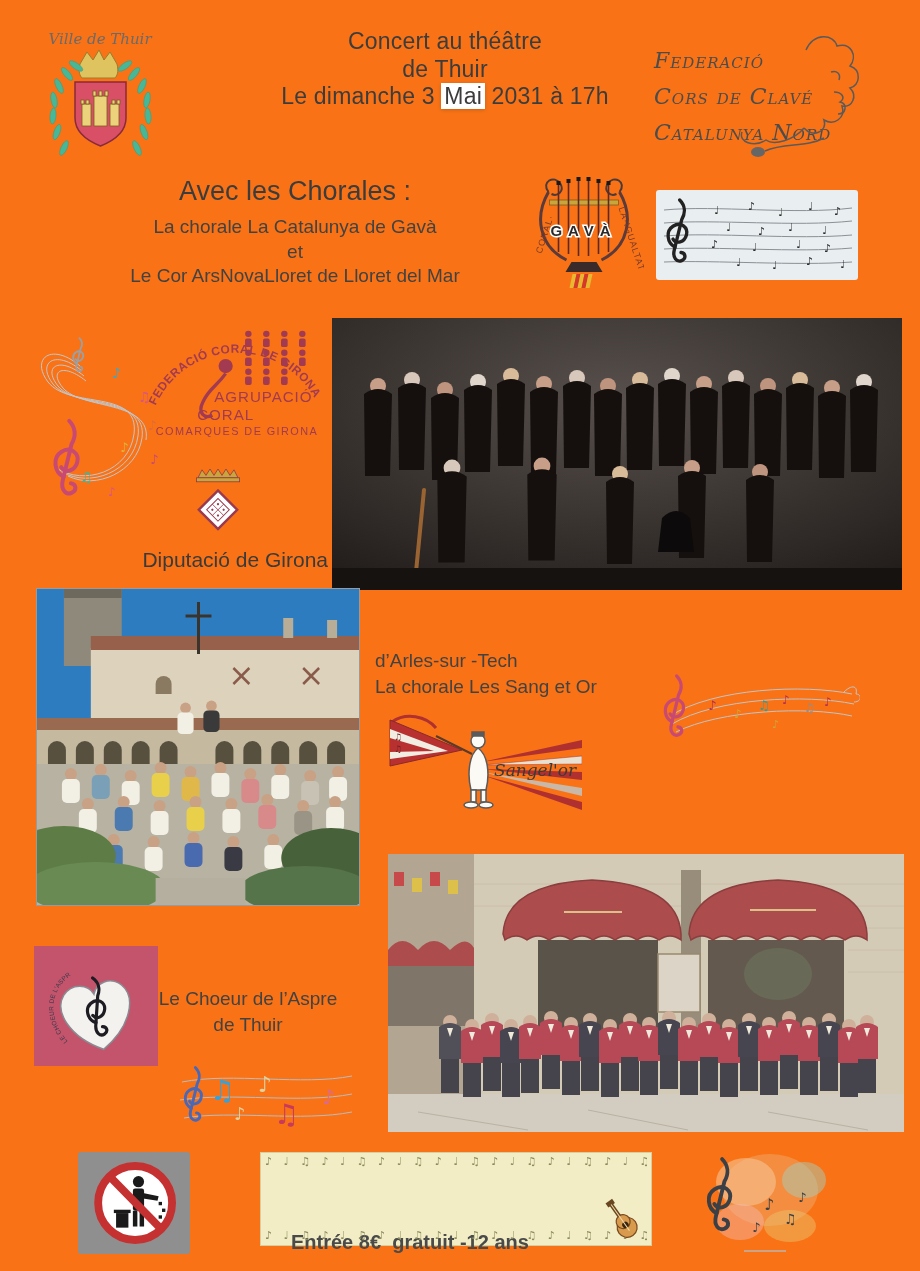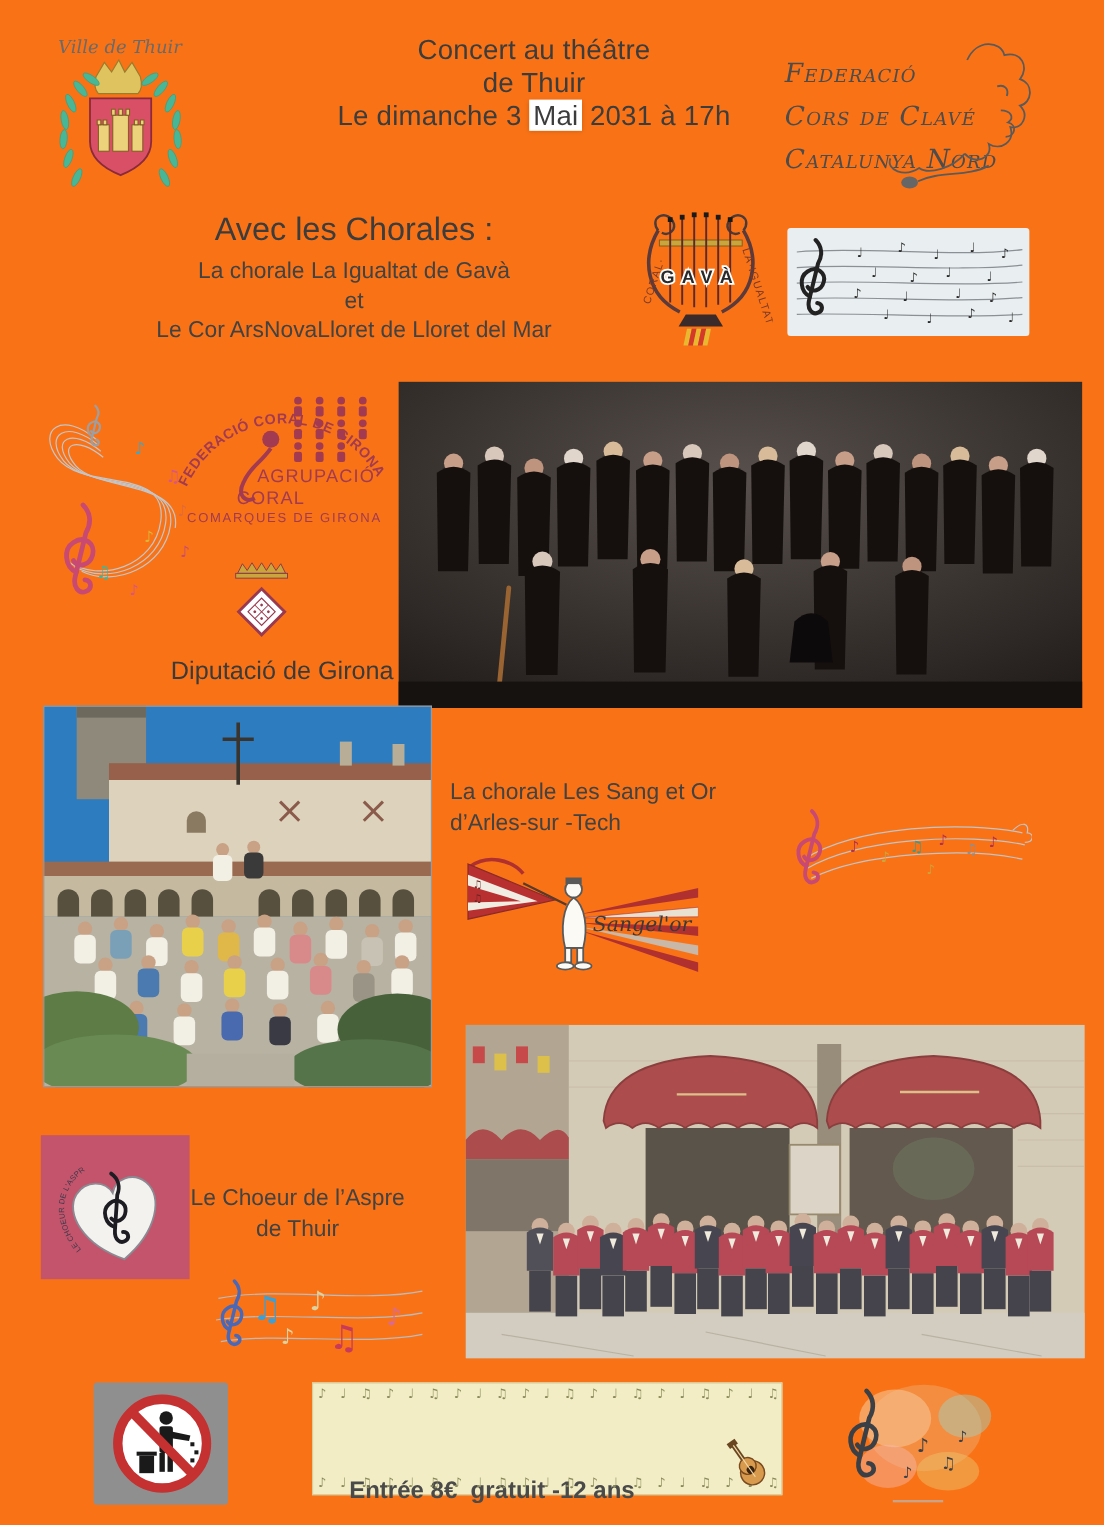--- a/index.html
+++ b/index.html
@@ -107,21 +107,21 @@
         <path d="M186,64 c8,0 12,6 6,10 c8,2 6,12 -2,12"></path>
         <path d="M156,100 C146,112 126,118 118,112 C106,120 90,114 94,104"></path>
         <path d="M117,123 C136,114 158,120 176,110"></path>
         <ellipse cx="110" cy="124" rx="7" ry="5" fill="#666" stroke="none"></ellipse>
       </g>
     </svg>
   </div>
 
   <div class="abs chorales">
     <div class="head">Avec les Chorales :</div>
-    <div class="line">La chorale La Igualtat de Gavà</div>
+    <div class="line">La chorale La Catalunya de Gavà</div>
     <div class="line">et</div>
     <div class="line">Le Cor ArsNovaLloret de Lloret del Mar</div>
   </div>
 
   <div class="abs" style="left:524px;top:170px;width:120px;height:122px">
     <svg viewBox="0 0 115 122" width="120" height="122">
       <g stroke="#5a3a3a" fill="none" stroke-width="3">
         <path d="M22,22 C8,46 12,76 40,90"></path>
         <path d="M93,22 C107,46 103,76 75,90"></path>
       </g>
@@ -406,22 +406,22 @@
       <ellipse cx="28" cy="268" rx="52" ry="30" fill="#5d7c46"></ellipse>
       <ellipse cx="296" cy="270" rx="50" ry="30" fill="#47623a"></ellipse>
       <ellipse cx="60" cy="300" rx="70" ry="26" fill="#6a8a54"></ellipse>
       <ellipse cx="270" cy="302" rx="66" ry="24" fill="#55744a"></ellipse>
       <rect x="120" y="290" width="90" height="28" fill="#b5af9f"></rect>
       <rect x="0" y="0" width="325" height="318" fill="none" stroke="#9a9a9a" stroke-width="2"></rect>
     </svg>
   </div>
 
   <div class="abs caption sang-caption">
+    <div>d’Arles-sur -Tech</div>
     <div>La chorale Les Sang et Or</div>
-    <div>d’Arles-sur -Tech</div>
   </div>
 
   <div class="abs" style="left:382px;top:714px;width:200px;height:102px">
     <svg viewBox="0 0 200 102" width="200" height="102">
       <path d="M10,8 C24,-2 44,2 54,14" fill="none" stroke="#b03030" stroke-width="3"></path>
       <path d="M8,6 L80,36 L8,52 Z" fill="#b83030" stroke="#8a2a2a" stroke-width="1"></path>
       <path d="M8,15 L66,37 L8,45 Z" fill="#f2ede2"></path>
       <path d="M8,24 L52,37 L8,38 Z" fill="#b83030"></path>
       <g class="notetxt" font-size="9" fill="#6a2424">
           <text x="12" y="26">♫</text>

